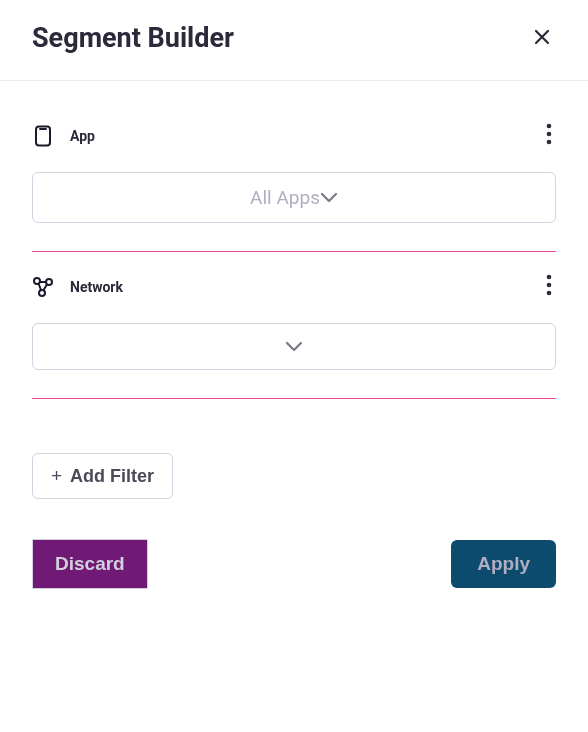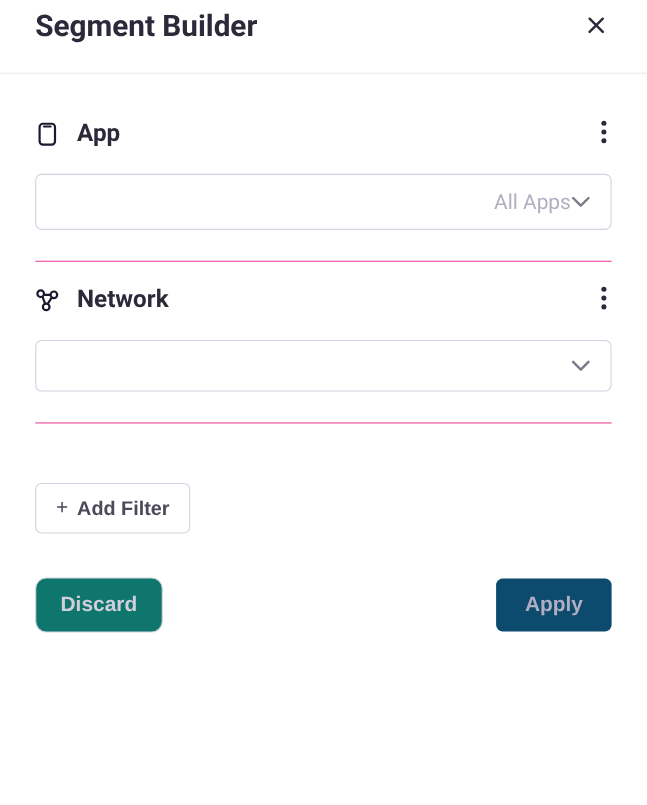--- a/index.html
+++ b/index.html
@@ -11,21 +11,21 @@
       font-family: -apple-system, BlinkMacSystemFont, 'Segoe UI', Roboto, sans-serif;
       background: #fff;
       width: 588px;
       height: 732px;
       color: #1a1a2e;
     }
     .header {
       display: flex;
       align-items: center;
       justify-content: space-between;
-      padding: 8px 32px 26px 32px;
+      padding: 22px 32px 26px 32px;
       border-bottom: 1px solid #eaeaea;
       gap: 44px;
     }
     .header-title {
       font-size: 27px;
       font-weight: 700;
       color: #2a2a3a;
     }
     .close-btn {
       background: none;
@@ -59,41 +59,41 @@
     }
     .filter-icon {
       width: 22px;
       height: 22px;
       display: flex;
       align-items: center;
       justify-content: center;
       color: #1a1a2e;
     }
     .filter-label {
-      font-size: 22px;
+      font-size: 14px;
       font-weight: 700;
       color: #2a2a3a;
     }
     .more-btn {
       background: none;
       border: none;
       cursor: pointer;
       padding: 4px;
       display: flex;
       align-items: center;
       justify-content: center;
     }
     .select-box {
       width: 100%;
       border: 1px solid #d4d2e0;
       border-radius: 6px;
       padding: 13px 18px;
       display: flex;
       align-items: center;
-      justify-content: flex-end;
+      justify-content: center;
       background: #fff;
       cursor: pointer;
     }
     .select-placeholder {
       font-size: 19px;
       color: #b0aec0;
     }
     .chevron-icon {
       color: #7a7a8a;
     }
@@ -117,22 +117,22 @@
       color: #4a4a5a;
     }
     .footer {
       display: flex;
       align-items: center;
       justify-content: space-between;
       margin-top: 40px;
     }
     .discard-btn {
       border: 1px solid #d4d2e0;
-      background: #0f766e;
-      border-radius: 10px;
+      background: #701a75;
+      border-radius: 0;
       padding: 13px 22px;
       font-size: 19px;
       font-weight: 700;
       color: #d0cfdb;
       cursor: pointer;
     }
     .apply-btn {
       border: none;
       background: #0c4a6e;
       border-radius: 6px;

